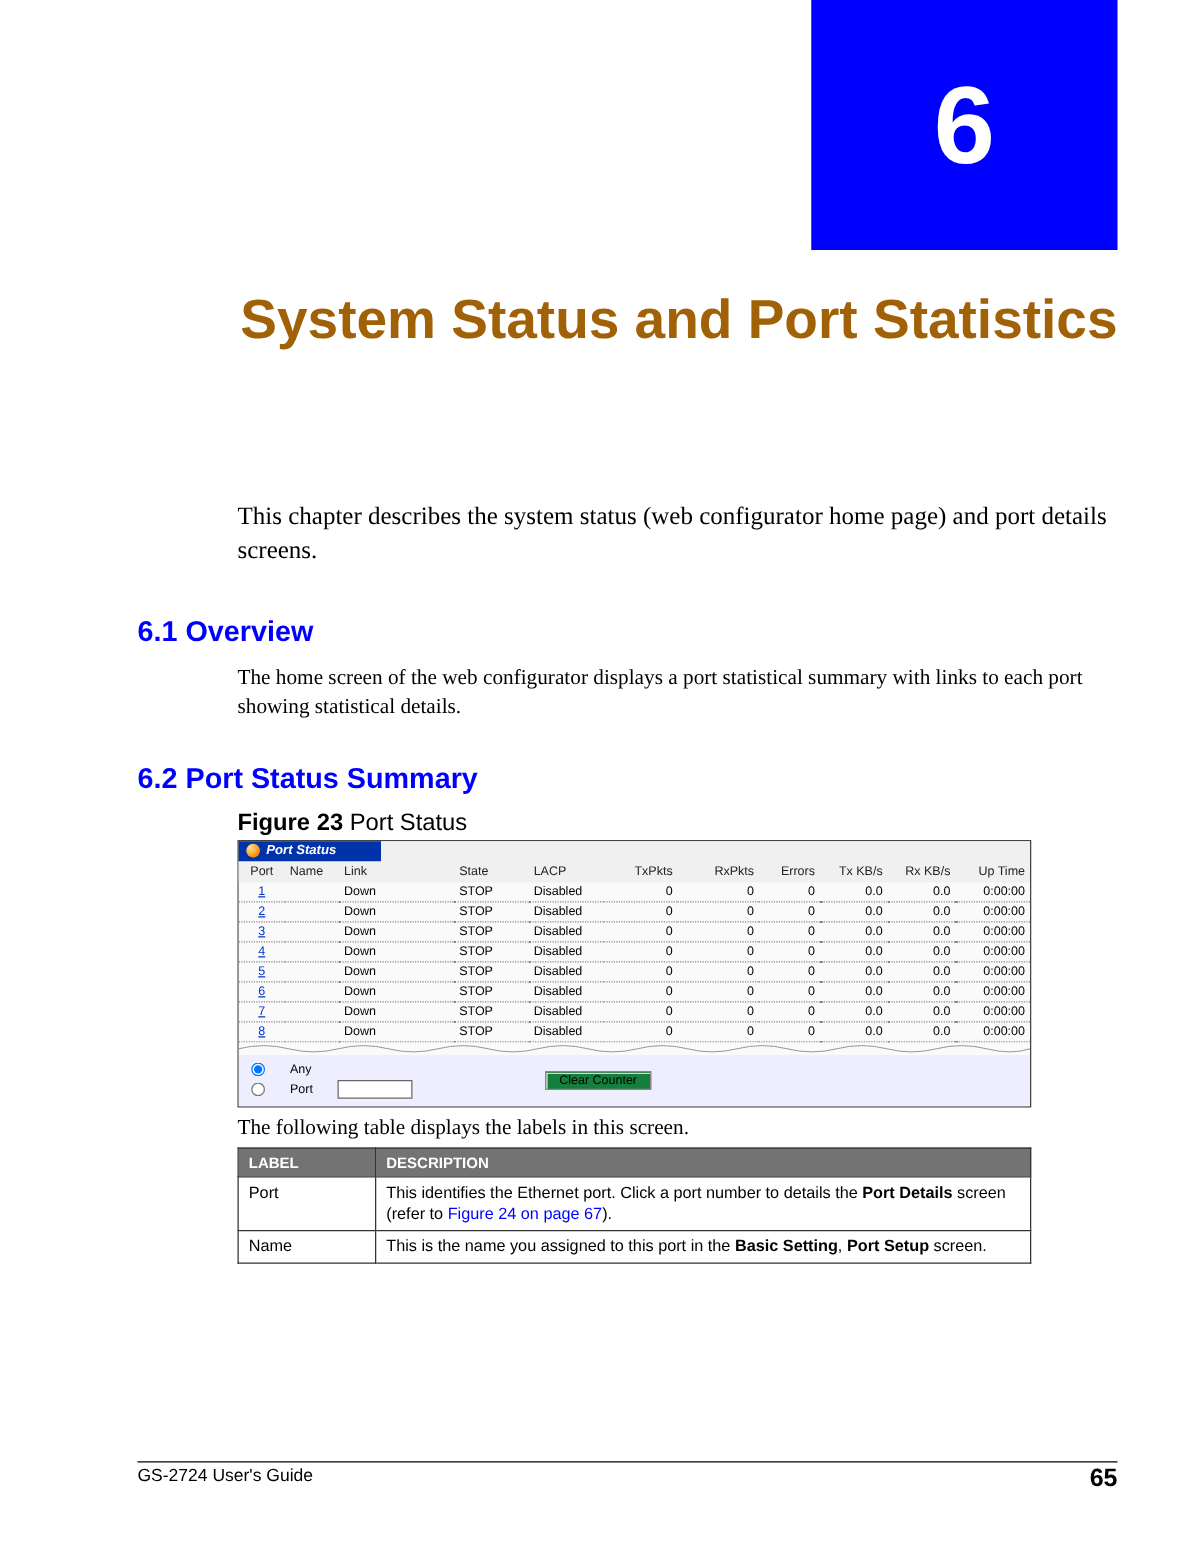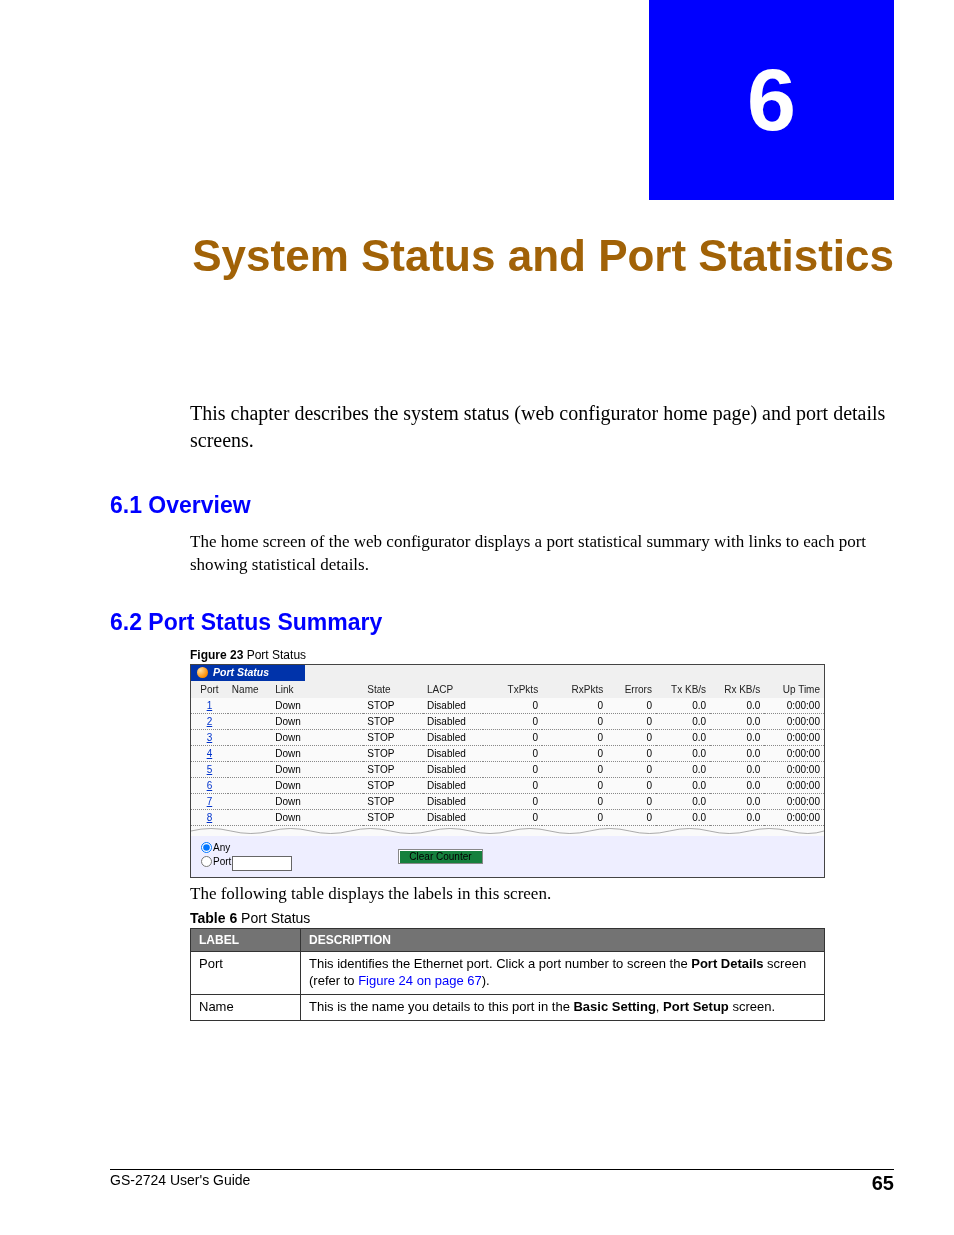--- a/index.html
+++ b/index.html
@@ -50,21 +50,21 @@
     margin-bottom: 12px;
   }
   .section-body {
     font-size: 17px;
     line-height: 1.35;
     margin-left: 80px;
     margin-bottom: 32px;
   }
   .fig-caption {
     font-family: Arial, Helvetica, sans-serif;
-    font-size: 12px;
+    font-size: 19px;
     margin-left: 80px;
     margin-bottom: 2px;
   }
   .fig-caption b { font-weight: bold; }
 
   
   .screenshot {
     margin-left: 80px;
     width: 635px;
     border: 1px solid #444;
@@ -120,21 +120,21 @@
   .tear svg { position:absolute; top:0; left:0; width:100%; height:100%;}
 
   .controls {
     background: #eef;
     padding: 6px 10px;
     display: flex;
     align-items: center;
     gap: 8px;
   }
   .controls .col { display: flex; flex-direction: column; gap: 3px; margin-right: 18px;}
-  .controls .row { display: flex; align-items: flex-start; gap: 1px; font-size: 10px;}
+  .controls .row { display: flex; align-items: center; gap: 20px; font-size: 10px;}
   .controls input[type="radio"] { width: 11px; height: 11px; }
   .controls input[type="text"] {
     width: 60px; height: 15px; border: 1px solid #666; font-size: 10px;
     background:#fff;
   }
   .controls button {
     font-size: 10px; padding: 1px 10px; background: #15803d;
     border: 1px solid #888; box-shadow: 1px 1px 0 #fff inset;
     cursor: pointer;
     margin-left: 80px;
@@ -356,42 +356,39 @@
           <span>Port</span>
           <input type="text" style="">
         </label>
       </div>
       <button>Clear Counter</button>
     </div>
   </div>
 
   <p class="post-fig-text">The following table displays the labels in this screen.</p>
 
-  <p class="tbl-caption">
-    <b>Table 6</b><span>   Port Status</span>
-  </p>
 
   <table class="desc-table">
     <thead>
       <tr>
         <th style="width:110px">LABEL</th>
         <th>DESCRIPTION</th>
       </tr>
     </thead>
     <tbody>
       <tr>
         <td>Port</td>
         <td>
-          <span>This identifies the Ethernet port. Click a port number to screen the </span><b>Port Details</b><span> screen (refer to </span><span class="link-blue">Figure 24 on page 67</span><span>).</span>
+          <span>This identifies the Ethernet port. Click a port number to details the </span><b>Port Details</b><span> screen (refer to </span><span class="link-blue">Figure 24 on page 67</span><span>).</span>
         </td>
       </tr>
       <tr>
         <td>Name</td>
         <td>
-          <span>This is the name you details to this port in the </span><b>Basic Setting</b><span>, </span><b>Port Setup</b><span> screen.</span>
+          <span>This is the name you assigned to this port in the </span><b>Basic Setting</b><span>, </span><b>Port Setup</b><span> screen.</span>
         </td>
       </tr>
     </tbody>
   </table>
 </div>
 
 <div class="footer">
   <span>GS-2724 User's Guide</span>
   <span class="pg">65</span>
 </div>

